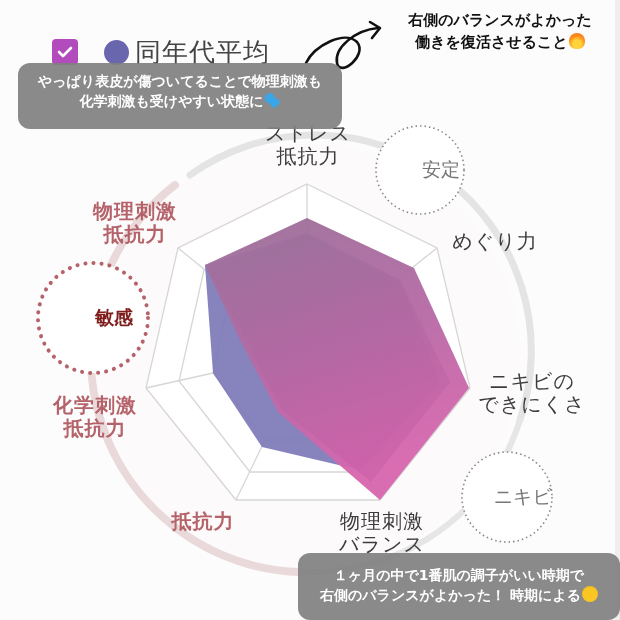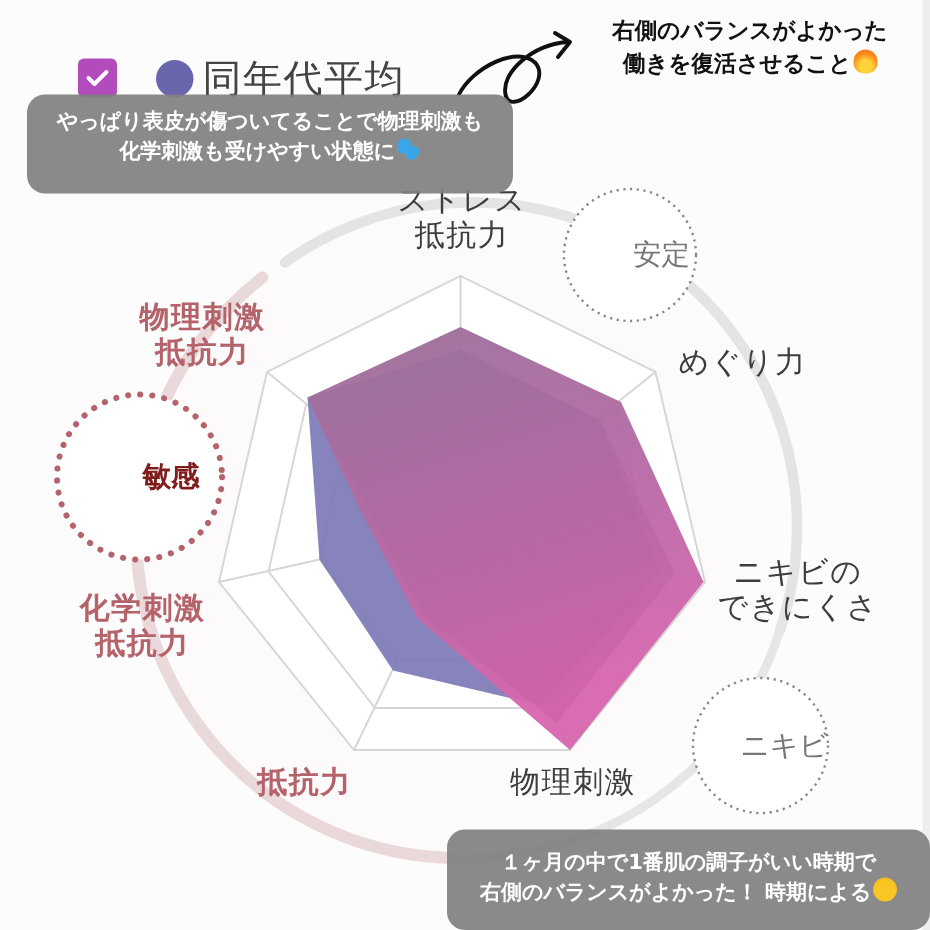--- a/index.html
+++ b/index.html
@@ -79,20 +79,21 @@
   </div>
   <div class="axis-label dark" style="left:472px; top:370px; width:120px;">
     <div>ニキビの</div>
     <div>できにくさ</div>
   </div>
   <div class="axis-label dark" style="left:440px; top:230px; width:110px;">
     <div>めぐり力</div>
   </div>
   <div class="axis-label dark" style="left:322px; top:510px; width:120px;">
     <div>物理刺激</div>
+    <div>バランス</div>
   </div>
   <div class="axis-label rose" style="left:118px; top:510px; width:170px;">
     <div>抵抗力</div>
   </div>
   <div class="axis-label rose" style="left:40px; top:394px; width:110px;">
     <div>化学刺激</div>
     <div>抵抗力</div>
   </div>
   <div class="axis-label rose" style="left:80px; top:200px; width:110px;">
     <div>物理刺激</div>

